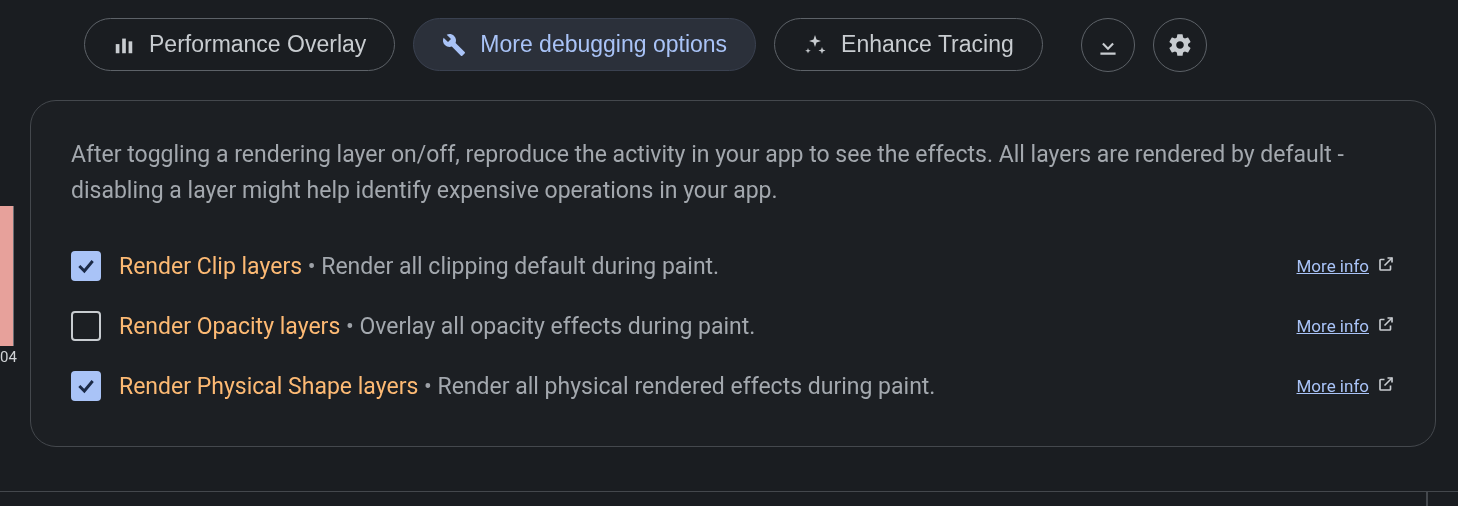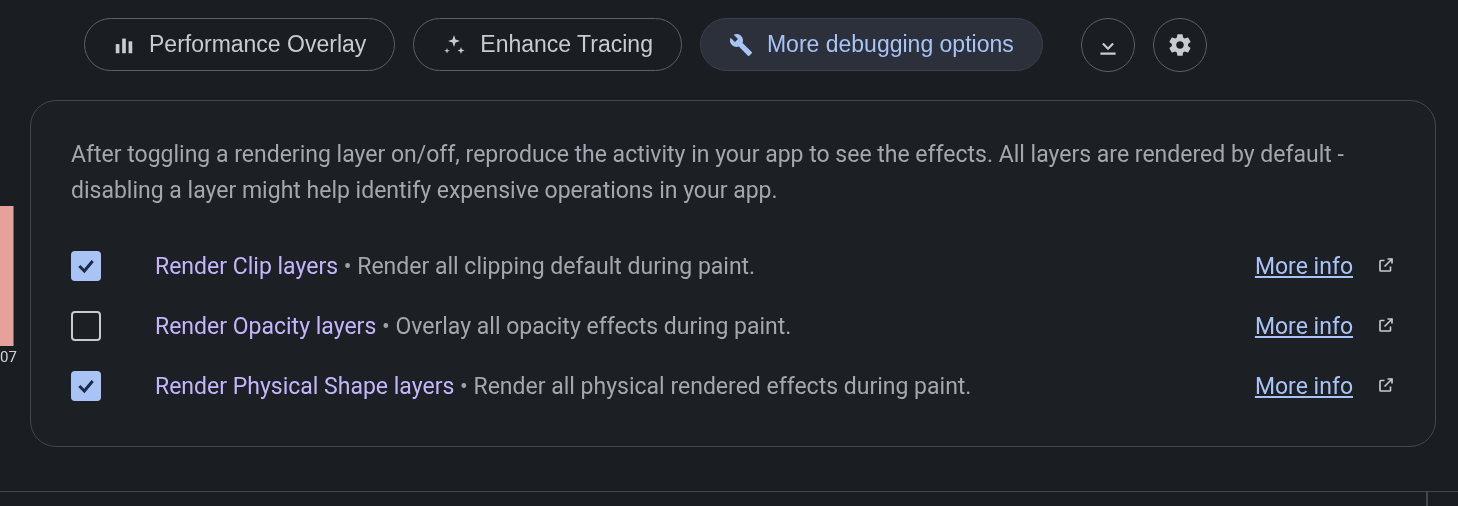--- a/index.html
+++ b/index.html
@@ -105,34 +105,33 @@
       stroke: #1b2a47;
       stroke-width: 3.5;
       fill: none;
     }
     .option-text {
       flex: 1;
       font-size: 23px;
       color: #a3a8ae;
     }
     .option-label {
-      color: #c4b5fd;
-      margin-left: 36px;
+      color: #fdba74;
     }
     .dot-sep {
       color: #9da1a7;
     }
     .more-info {
       color: #a9c3f7;
       text-decoration: underline;
-      font-size: 23px;
-      cursor: pointer;
-      display: inline-flex;
-      align-items: center;
-      gap: 24px;
+      font-size: 17px;
+      cursor: pointer;
+      display: inline-flex;
+      align-items: center;
+      gap: 8px;
       margin-left: 36px;
     }
     .external-icon svg {
       stroke: #c8ccd0;
       fill: none;
     }
     .side-strip {
       position: absolute;
       left: 0;
       top: 206px;
@@ -161,51 +160,51 @@
       bottom: 0;
       width: 2px;
       height: 14px;
       background: #44484d;
     }
   </style>
 </head>
 <body>
 
 <div class="side-strip"></div>
-<div class="side-label">07</div>
+<div class="side-label">04</div>
 
 <div class="toolbar">
 
   <button class="pill-button">
     <span class="icon">
       <svg width="22" height="22" viewBox="0 0 24 24">
           <rect x="3" y="11" width="4" height="10"></rect>
           <rect x="10" y="5" width="4" height="16"></rect>
           <rect x="17" y="8" width="4" height="13"></rect>
         </svg>
     </span>
     <span>Performance Overlay</span>
   </button>
 
+  <button class="pill-button active">
+    <span class="icon">
+      <svg width="24" height="24" viewBox="0 0 24 24">
+          <path d="M22.7 19l-9.1-9.1c.9-2.3.4-5-1.5-6.9-2-2-5-2.4-7.4-1.3L9 6 6 9 1.6 4.7C.4 7.1.9 10.1 2.9 12.1c1.9 1.9 4.6 2.4 6.9 1.5l9.1 9.1c.4.4 1 .4 1.4 0l2.3-2.3c.5-.4.5-1 .1-1.4z"></path>
+        </svg>
+    </span>
+    <span>More debugging options</span>
+  </button>
+
   <button class="pill-button">
     <span class="icon">
       <svg width="24" height="24" viewBox="0 0 24 24">
           <path d="M12 2l1.5 4.5L18 8l-4.5 1.5L12 14l-1.5-4.5L6 8l4.5-1.5L12 2zM19 14l.9 2.6L22.5 17.5l-2.6.9L19 21l-.9-2.6L15.5 17.5l2.6-.9L19 14zM5 15l.7 2.1L7.8 17.8l-2.1.7L5 20.6l-.7-2.1L2.2 17.8l2.1-.7L5 15z"></path>
         </svg>
     </span>
     <span>Enhance Tracing</span>
-  </button>
-
-  <button class="pill-button active">
-    <span class="icon">
-      <svg width="24" height="24" viewBox="0 0 24 24">
-          <path d="M22.7 19l-9.1-9.1c.9-2.3.4-5-1.5-6.9-2-2-5-2.4-7.4-1.3L9 6 6 9 1.6 4.7C.4 7.1.9 10.1 2.9 12.1c1.9 1.9 4.6 2.4 6.9 1.5l9.1 9.1c.4.4 1 .4 1.4 0l2.3-2.3c.5-.4.5-1 .1-1.4z"></path>
-        </svg>
-    </span>
-    <span>More debugging options</span>
   </button>
 
   <div class="spacer-sm"></div>
 
   <button class="round-btn">
     <span class="icon">
       <svg width="26" height="26" viewBox="0 0 24 24">
           <path d="M12 3v11l-4-4-1.4 1.4L12 16.8l5.4-5.4L16 10l-4 4V3h0zM5 19h14v2H5z"></path>
         </svg>
     </span>

